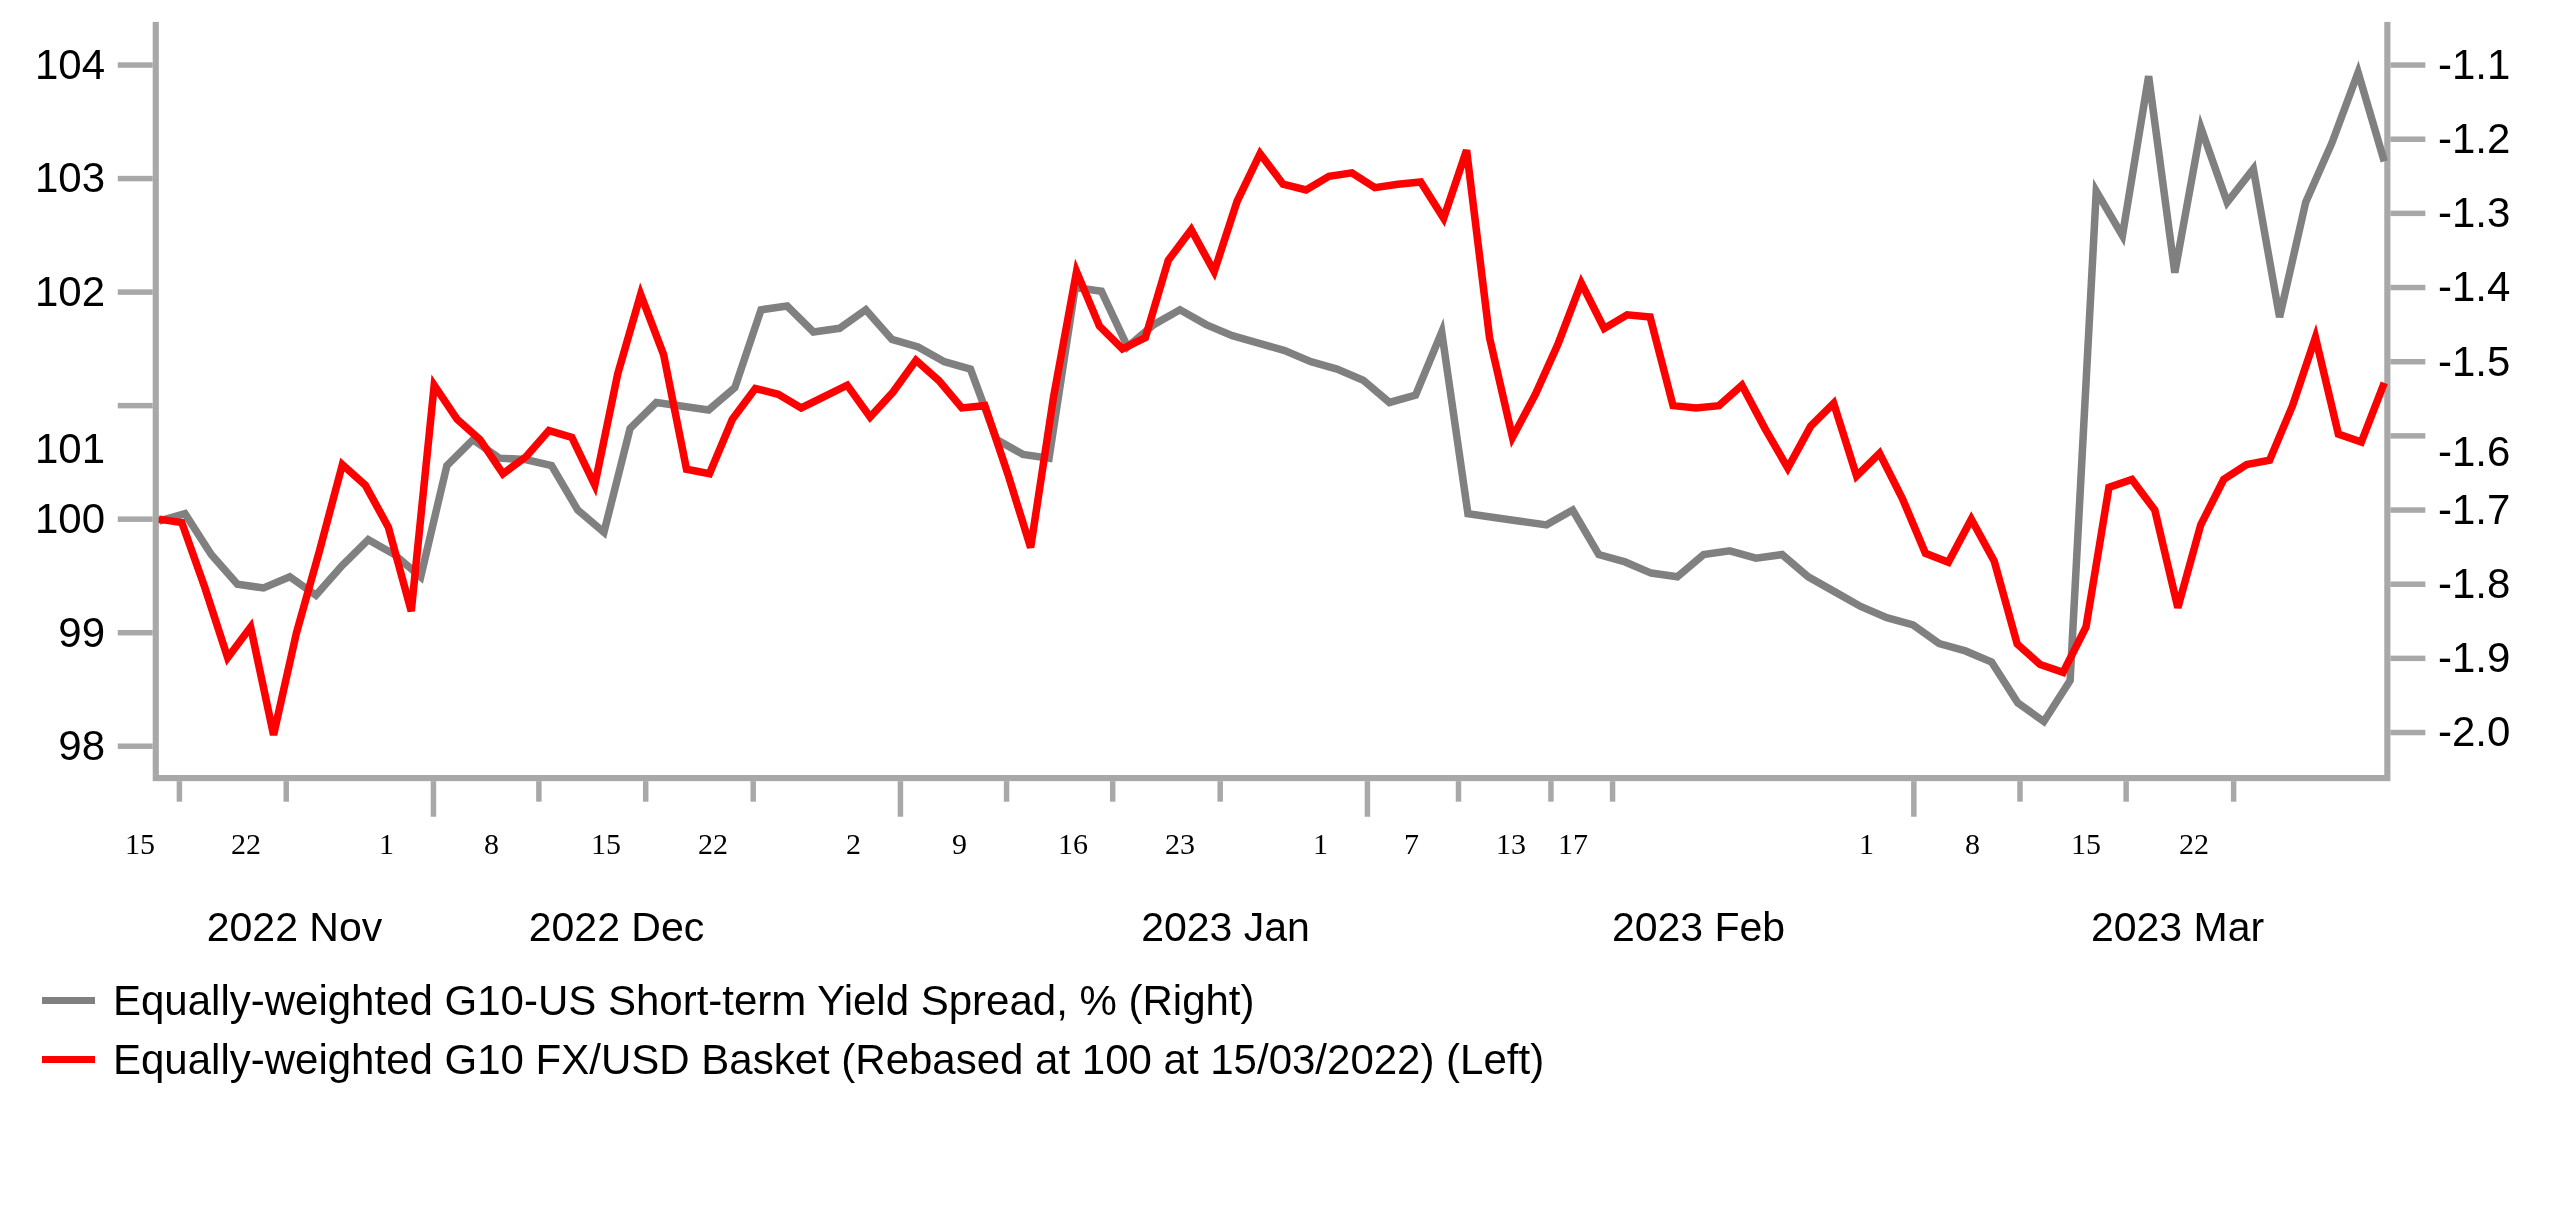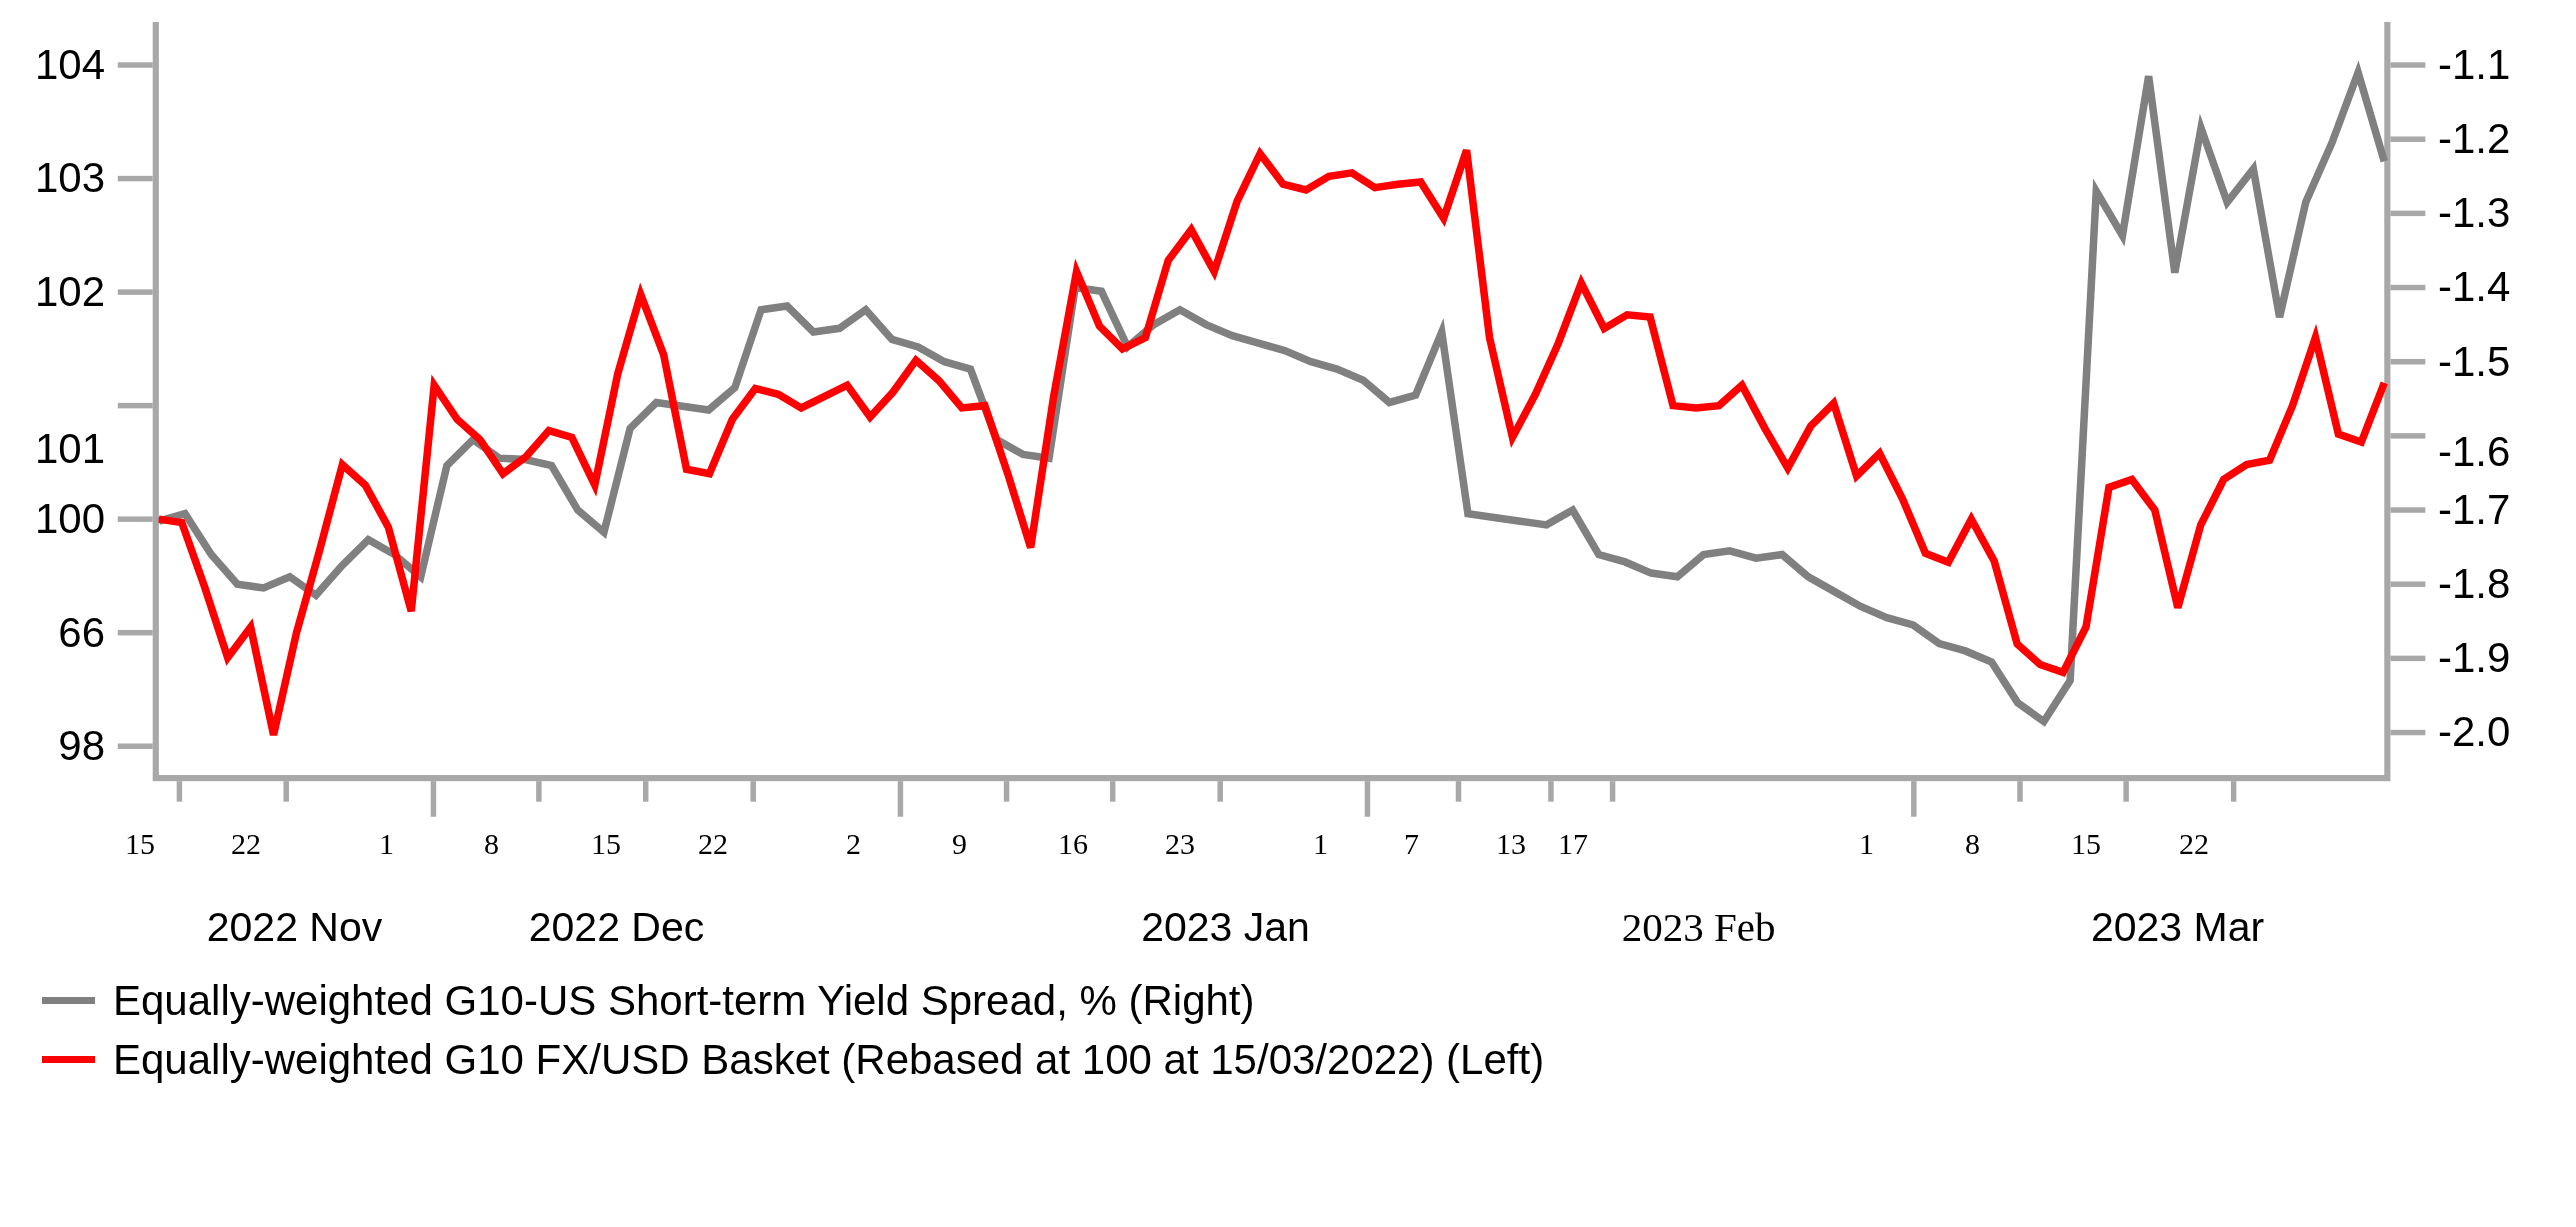--- a/index.html
+++ b/index.html
@@ -142,21 +142,21 @@
           <rect x="3101" y="1141" width="8" height="30" fill="#a8a8a8"></rect>
           <rect x="3258" y="1141" width="8" height="30" fill="#a8a8a8"></rect>
         </g>
       <g id="series-group">
           <polyline points="232.0,761.3 270.2,750.4 308.5,810.0 346.7,853.3 384.9,858.8 423.2,842.5 461.4,869.6 499.6,826.2 537.9,788.3 576.1,810.0 614.4,842.5 652.6,680.0 690.8,642.1 729.1,669.2 767.3,671.3 805.5,680.0 843.8,745.0 882.0,777.5 920.2,625.8 958.5,587.9 996.7,593.3 1034.9,598.8 1073.2,566.2 1111.4,452.5 1149.6,447.1 1187.9,485.0 1226.1,479.6 1264.4,452.5 1302.6,495.8 1340.8,506.7 1379.1,528.3 1417.3,539.2 1455.5,642.1 1493.8,663.7 1532.0,669.2 1570.2,420.0 1608.5,425.4 1646.7,506.7 1684.9,474.2 1723.2,452.5 1761.4,474.2 1799.6,490.4 1837.9,501.3 1876.1,512.1 1914.4,528.3 1952.6,539.2 1990.8,555.4 2029.1,587.9 2067.3,577.1 2105.5,485.0 2143.8,750.4 2182.0,755.8 2220.2,761.3 2258.5,766.7 2296.7,745.0 2334.9,810.0 2373.2,820.8 2411.4,837.1 2449.6,842.5 2487.9,810.0 2526.1,804.6 2564.4,815.4 2602.6,810.0 2640.8,842.5 2679.1,864.2 2717.3,885.8 2755.5,902.1 2793.8,912.9 2832.0,940.0 2870.2,950.8 2908.5,967.1 2946.7,1026.7 2984.9,1053.8 3023.2,994.2 3061.4,279.2 3099.6,344.2 3137.9,111.2 3176.1,398.3 3214.4,187.1 3252.6,295.4 3290.8,246.7 3329.1,463.3 3367.3,295.4 3405.5,208.8 3443.8,105.8 3482.0,235.8" fill="none" stroke="#808080" stroke-width="11" stroke-linejoin="miter" stroke-linecap="butt"></polyline>
           <polyline points="232.0,758.3 265.5,763.3 299.0,857.8 332.5,960.6 366.0,915.9 399.5,1073.4 433.0,924.2 466.5,804.8 500.0,678.7 533.5,708.6 567.1,769.9 600.6,892.7 634.1,562.6 667.6,612.4 701.1,642.2 734.6,692.0 768.1,667.1 801.6,629.0 835.1,638.9 868.6,708.6 902.1,546.1 935.6,430.0 969.1,517.9 1002.6,685.4 1036.1,692.0 1069.6,612.4 1103.1,567.6 1136.6,575.9 1170.1,595.8 1203.6,579.2 1237.2,562.6 1270.7,609.1 1304.2,572.6 1337.7,526.2 1371.2,556.0 1404.7,595.8 1438.2,592.5 1471.7,692.0 1505.2,799.8 1538.7,579.2 1572.2,396.8 1605.7,476.4 1639.2,509.6 1672.7,493.0 1706.2,380.2 1739.7,335.5 1773.2,396.8 1806.7,294.0 1840.2,224.4 1873.8,269.1 1907.3,277.4 1940.8,257.5 1974.3,252.5 2007.8,274.1 2041.3,269.1 2074.8,265.8 2108.3,318.9 2141.8,219.4 2175.3,493.0 2208.8,638.9 2242.3,575.9 2275.8,501.3 2309.3,413.4 2342.8,479.7 2376.3,459.8 2409.8,463.1 2443.3,592.5 2476.8,595.8 2510.4,592.5 2543.9,562.6 2577.4,625.7 2610.9,683.7 2644.4,622.4 2677.9,589.2 2711.4,695.3 2744.9,662.2 2778.4,728.5 2811.9,808.1 2845.4,821.3 2878.9,758.3 2912.4,819.7 2945.9,940.7 2979.4,970.6 3012.9,982.2 3046.4,915.9 3079.9,711.9 3113.4,700.3 3146.9,745.1 3180.5,887.7 3214.0,766.6 3247.5,700.3 3281.0,678.7 3314.5,672.1 3348.0,592.5 3381.5,493.0 3415.0,634.0 3448.5,645.6 3482.0,559.3" fill="none" stroke="#ff0000" stroke-width="11" stroke-linejoin="miter" stroke-linecap="butt"></polyline>
         </g>
     </svg>
     <div id="y-left-labels">
         <div class="axis-label y-left-label" style="left: 0px; width: 105px; top: 725px;">98</div>
-        <div class="axis-label y-left-label" style="left: 0px; width: 105px; top: 612px;">66</div>
+        <div class="axis-label y-left-label" style="left: 0px; width: 105px; top: 612px;">99</div>
         <div class="axis-label y-left-label" style="left: 0px; width: 105px; top: 498px;">100</div>
         <div class="axis-label y-left-label" style="left: 0px; width: 105px; top: 384px; margin-top: 44px;">101</div>
         <div class="axis-label y-left-label" style="left: 0px; width: 105px; top: 271px;">102</div>
         <div class="axis-label y-left-label" style="left: 0px; width: 105px; top: 157px;">103</div>
         <div class="axis-label y-left-label" style="left: 0px; width: 105px; top: 44px;">104</div>
       </div>
     <div id="y-right-labels">
         <div class="axis-label y-right-label" style="left: 2438px; top: 44px;">-1.1</div>
         <div class="axis-label y-right-label" style="left: 2438px; top: 118px;">-1.2</div>
         <div class="axis-label y-right-label" style="left: 2438px; top: 192px;">-1.3</div>
@@ -185,21 +185,21 @@
         <div class="x-day-label" style="left: 1558px; width: 110px; top: 829px;">17</div>
         <div class="x-day-label" style="left: 1859px; width: 110px; top: 829px;">1</div>
         <div class="x-day-label" style="left: 1965px; width: 110px; top: 829px;">8</div>
         <div class="x-day-label" style="left: 2071px; width: 110px; top: 829px;">15</div>
         <div class="x-day-label" style="left: 2179px; width: 110px; top: 829px;">22</div>
       </div>
     <div id="x-month-labels">
         <div class="x-month-label" style="left: 55px; width: 479px; top: 907px;">2022 Nov</div>
         <div class="x-month-label" style="left: 377px; width: 479px; top: 907px;">2022 Dec</div>
         <div class="x-month-label" style="left: 986px; width: 479px; top: 907px;">2023 Jan</div>
-        <div class="x-month-label" style="left: 1459px; width: 479px; top: 907px; font-family: Liberation Serif, serif;">2023 Feb</div>
+        <div class="x-month-label" style="left: 1459px; width: 479px; top: 907px;">2023 Feb</div>
         <div class="x-month-label" style="left: 1938px; width: 479px; top: 907px;">2023 Mar</div>
       </div>
   </div>
 
   <div id="legend">
     <div class="legend-row">
       <span class="legend-swatch" style="background: rgb(128, 128, 128);"></span>
       <span class="legend-text">Equally-weighted G10-US Short-term Yield Spread, % (Right)</span>
     </div>
     <div class="legend-row">

